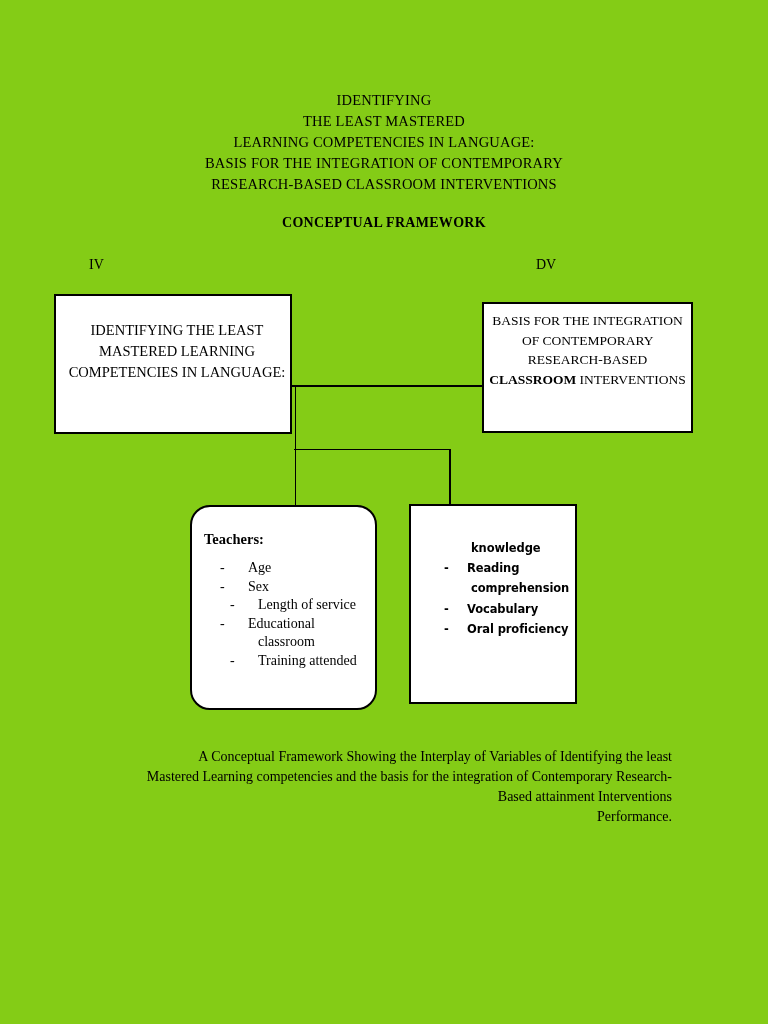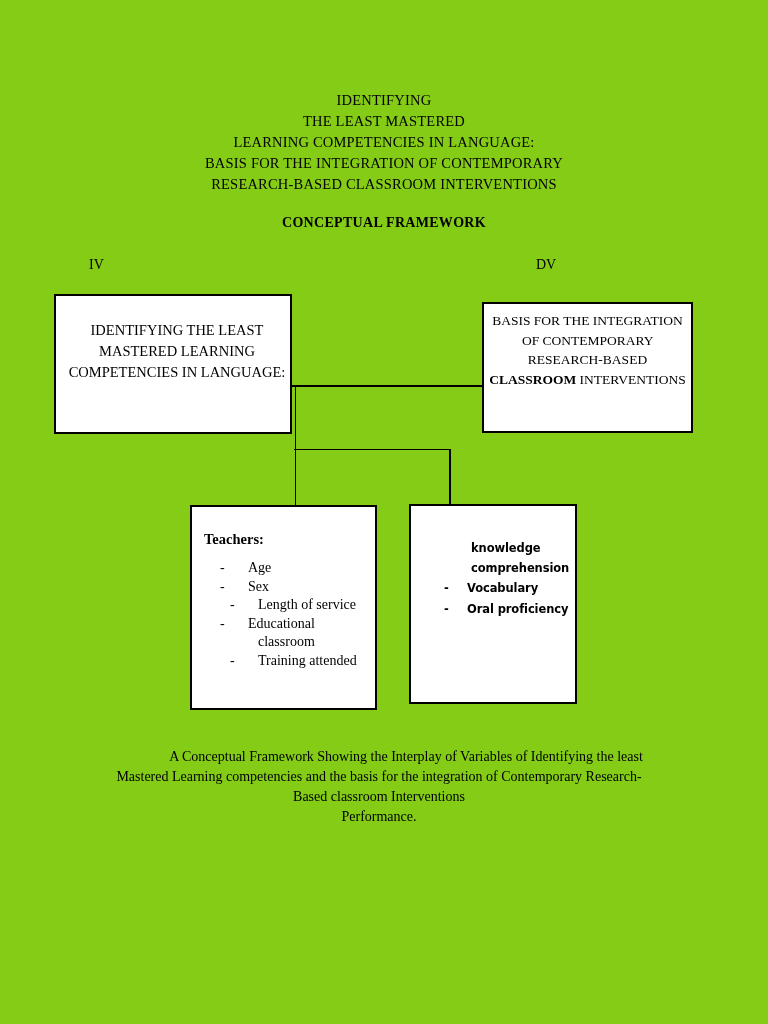--- a/index.html
+++ b/index.html
@@ -91,20 +91,21 @@
     font-size: 13.5px;
     line-height: 19.5px;
   }
   .box-dv .strong { font-weight: bold; }
 
   .box-teachers {
     left: 190px;
     top: 505px;
     width: 187px;
     height: 205px;
+    border-radius: 20px;
   }
   .box-outcomes {
     left: 409px;
     top: 504px;
     width: 168px;
     height: 200px;
   }
 
   
   .teachers-title {
@@ -203,21 +204,21 @@
   }
 
   
   .caption {
     position: absolute;
     left: 86px;
     top: 747px;
     width: 586px;
     font-size: 14px;
     line-height: 20px;
-    text-align: center;
+    text-align: right;
   }
   .caption .indent { padding-left: 54px; }
   .caption .ln { display: block; }
 </style>
 </head>
 <body>
 
 <div class="page">
 
   <div class="doc-title">
@@ -267,26 +268,27 @@
       <span class="li li-3"><span class="dash">-</span><span>Length of service</span></span>
       <span class="li li-4"><span class="dash">-</span><span>Educational</span></span>
       <span class="li li-5">classroom</span>
       <span class="li li-6"><span class="dash">-</span><span>Training attended</span></span>
     </div>
   </div>
 
   <div class="fbox box-outcomes">
     <div class="outcomes-list">
       <span class="cont">knowledge</span>
+      <span class="li"><span class="dash">-</span><span>Reading</span></span>
       <span class="cont">comprehension</span>
       <span class="li"><span class="dash">-</span><span>Vocabulary</span></span>
       <span class="li"><span class="dash">-</span><span>Oral proficiency</span></span>
     </div>
   </div>
 
   <div class="caption">
     <span class="ln indent">A Conceptual Framework Showing the Interplay of Variables of  Identifying the least</span>
     <span class="ln">Mastered Learning competencies  and the basis for the integration of Contemporary Research-</span>
-    <span class="ln">Based classroom Interventions</span>
+    <span class="ln">Based attainment Interventions</span>
     <span class="ln">Performance.</span>
   </div>
 
 </div>
 
 </body></html>

